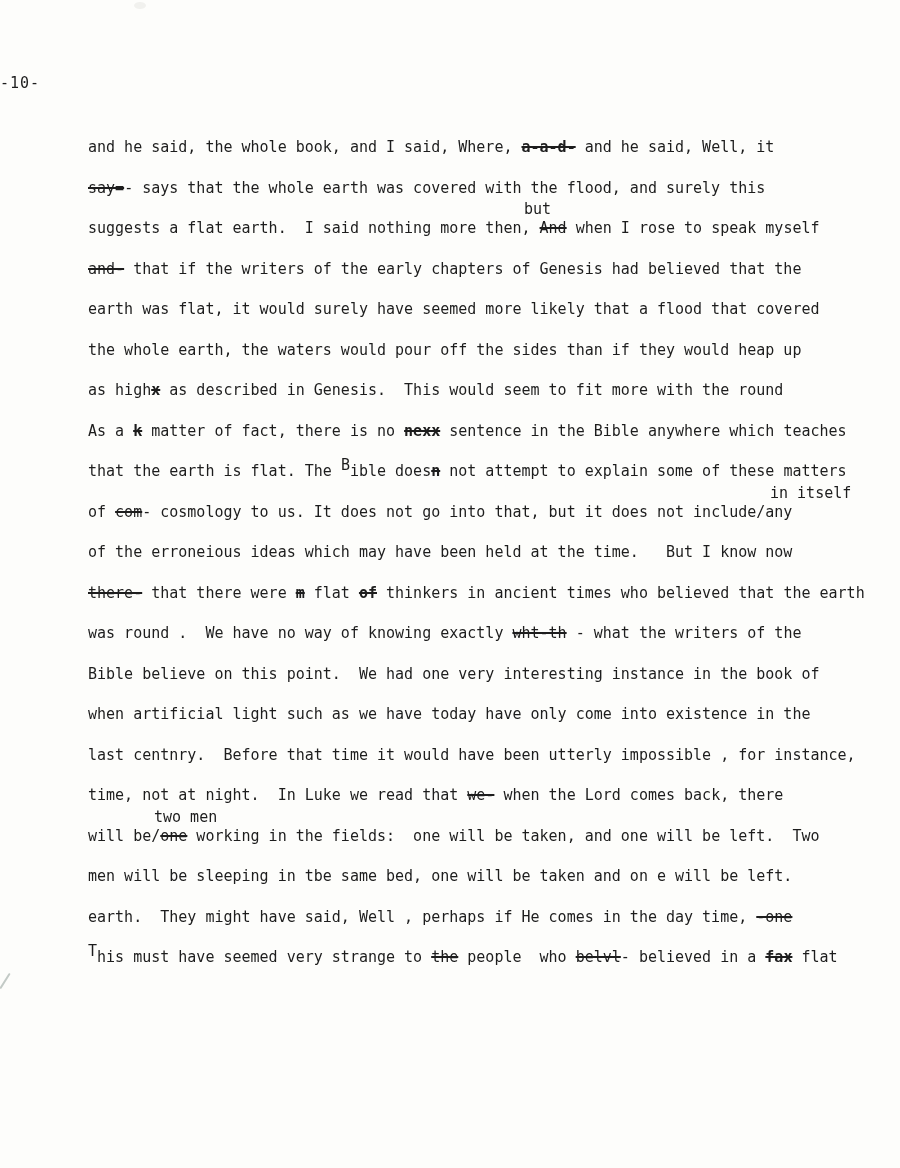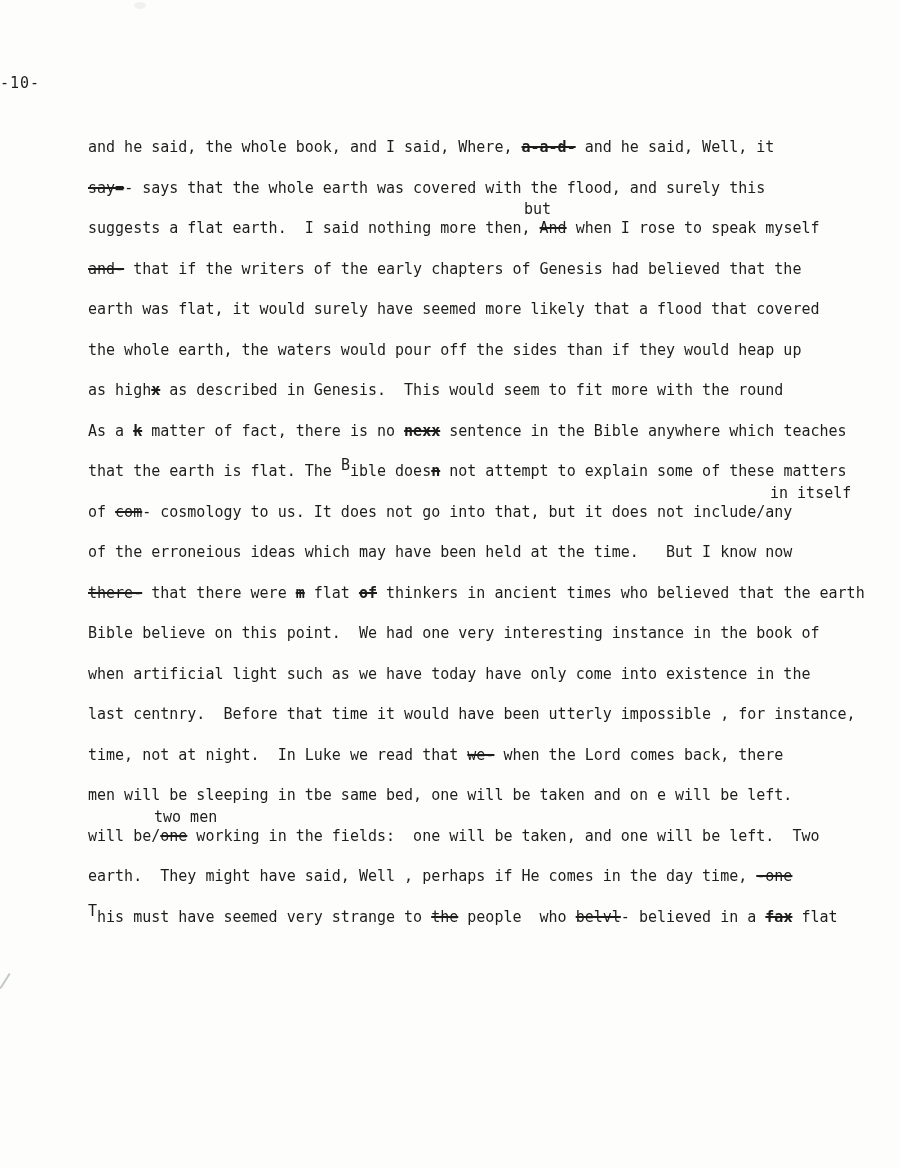--- a/index.html
+++ b/index.html
@@ -62,23 +62,24 @@
       <div class="line"><span class="insert" style="left: 436px;">but</span><span class="seg">suggests a flat earth.  I said nothing more then, </span><span class="seg strike">And</span><span class="seg"> when I rose to speak myself</span></div>
       <div class="line"><span class="seg strike">and-</span><span class="seg"> that if the writers of the early chapters of Genesis had believed that the</span></div>
       <div class="line"><span class="seg">earth was flat, it would surely have seemed more likely that a flood that covered</span></div>
       <div class="line"><span class="seg">the whole earth, the waters would pour off the sides than if they would heap up</span></div>
       <div class="line"><span class="seg">as high</span><span class="seg heavy">x</span><span class="seg"> as described in Genesis.  This would seem to fit more with the round</span></div>
       <div class="line"><span class="seg">As a </span><span class="seg heavy">k</span><span class="seg"> matter of fact, there is no </span><span class="seg heavy">nexx</span><span class="seg"> sentence in the Bible anywhere which teaches</span></div>
       <div class="line"><span class="seg">that the earth is flat. The </span><span class="seg sup">B</span><span class="seg">ible does</span><span class="seg heavy">n</span><span class="seg"> not attempt to explain some of these matters</span></div>
       <div class="line"><span class="insert" style="left: 682px;">in itself</span><span class="seg">of </span><span class="seg strike">com</span><span class="seg">- cosmology to us. It does not go into that, but it does not include/any</span></div>
       <div class="line"><span class="seg">of the erroneious ideas which may have been held at the time.   But I know now</span></div>
       <div class="line"><span class="seg strike">there-</span><span class="seg"> that there were </span><span class="seg heavy">m</span><span class="seg"> flat </span><span class="seg heavy">of</span><span class="seg"> thinkers in ancient times who believed that the earth</span></div>
+      <div class="line"><span class="seg">was round .  We have no way of knowing exactly </span><span class="seg strike">wht-th</span><span class="seg"> - what the writers of the</span></div>
       <div class="line"><span class="seg">Bible believe on this point.  We had one very interesting instance in the book of</span></div>
       <div class="line"><span class="seg">when artificial light such as we have today have only come into existence in the</span></div>
       <div class="line"><span class="seg">last centnry.  Before that time it would have been utterly impossible , for instance,</span></div>
       <div class="line"><span class="seg">time, not at night.  In Luke we read that </span><span class="seg strike">we-</span><span class="seg"> when the Lord comes back, there</span></div>
+      <div class="line"><span class="insert" style="left: 66px;">two men</span><span class="seg">will be/</span><span class="seg strike">one</span><span class="seg"> working in the fields:  one will be taken, and one will be left.  Two</span></div>
       <div class="line"><span class="seg">men will be sleeping in tbe same bed, one will be taken and on e will be left.</span></div>
-      <div class="line"><span class="insert" style="left: 66px;">two men</span><span class="seg">will be/</span><span class="seg strike">one</span><span class="seg"> working in the fields:  one will be taken, and one will be left.  Two</span></div>
       <div class="line"><span class="seg">earth.  They might have said, Well , perhaps if He comes in the day time, </span><span class="seg strike">-one</span></div>
       <div class="line"><span class="seg sup">T</span><span class="seg">his must have seemed very strange to </span><span class="seg strike">the</span><span class="seg"> people  who </span><span class="seg strike">belvl</span><span class="seg">- believed in a </span><span class="seg heavy">fax</span><span class="seg"> flat</span></div>
     </div>
   <div class="pencil-mark"></div>
 </div>
 
 </body></html>

